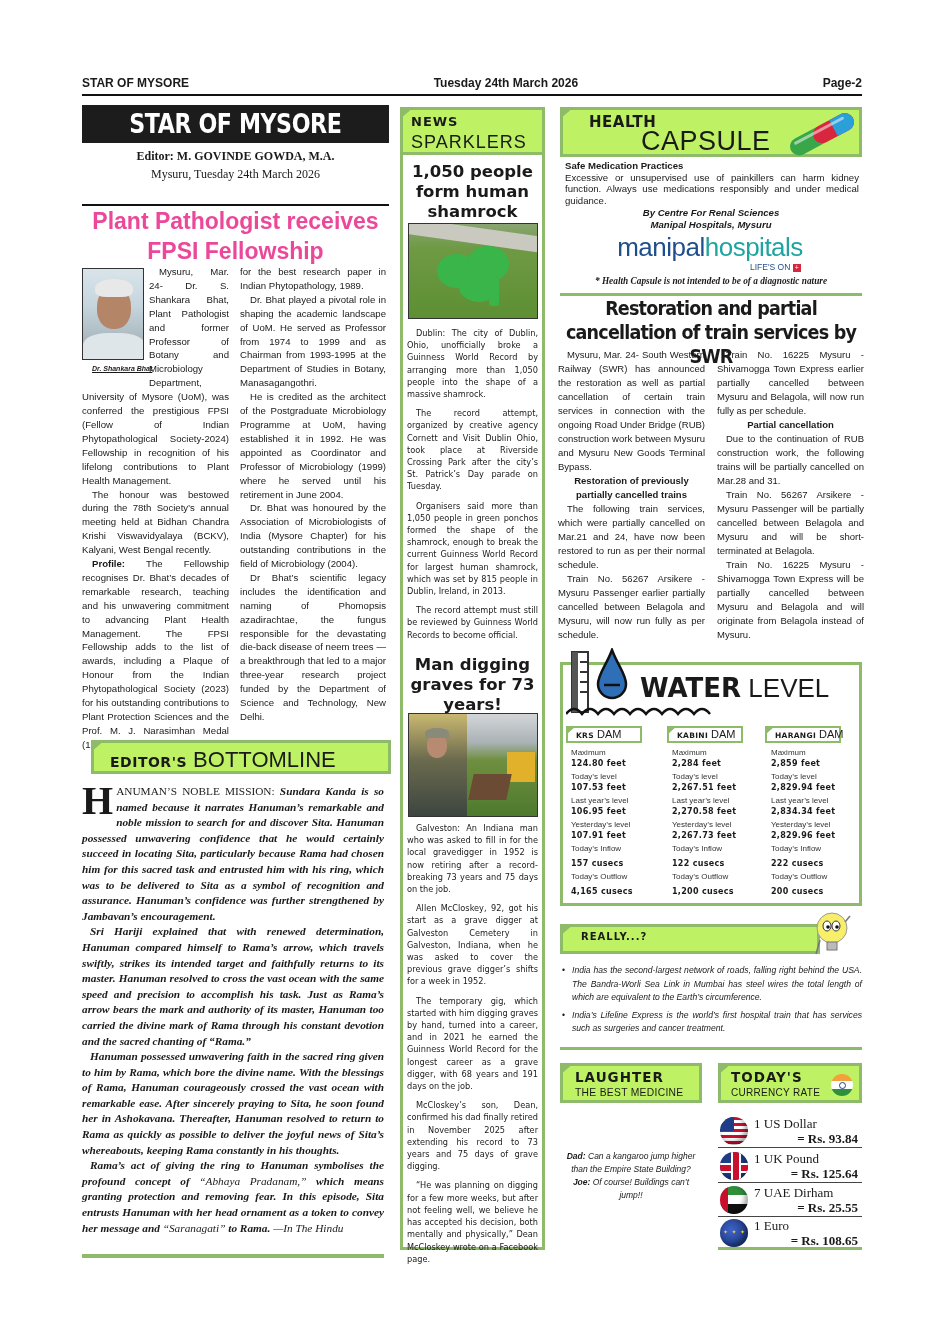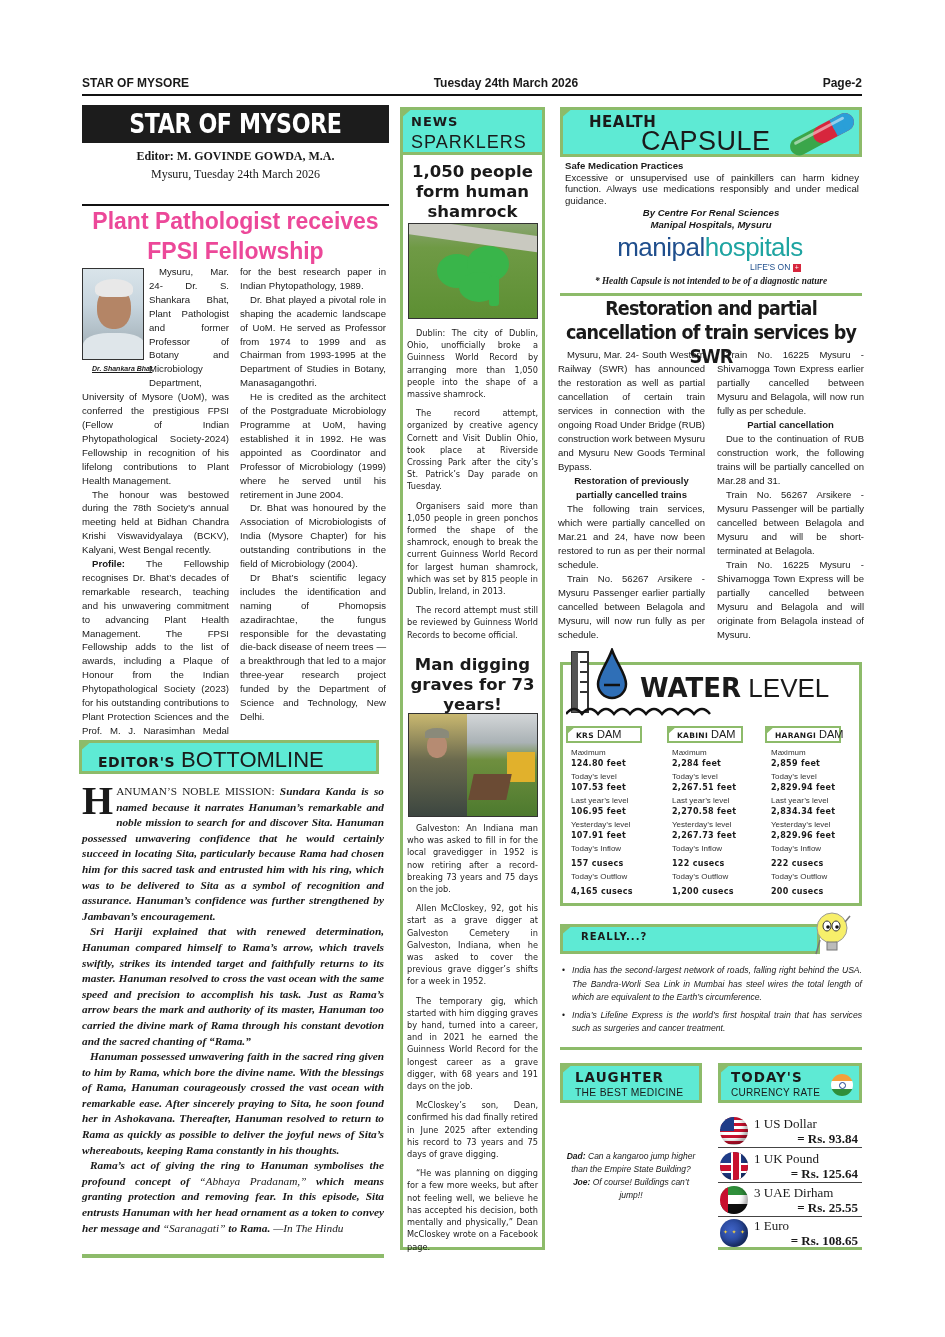--- a/index.html
+++ b/index.html
@@ -26,24 +26,24 @@
   .col1 { left: 82px; top: 265px; width: 147px; }
   .col2 { left: 240px; top: 265px; width: 146px; }
   .photo-bhat { float: left; width: 62px; height: 110px; margin: 3px 5px 0 0; }
   .photo-bhat .img { width: 62px; height: 92px; border: 1px solid #333; background: linear-gradient(180deg,#d9e4ea 0%,#c7d5de 40%,#9aa7ae 100%); position: relative; overflow: hidden; }
   .photo-bhat .face { position:absolute; left: 14px; top: 18px; width: 34px; height: 42px; border-radius: 45%; background: #b48566; }
   .photo-bhat .hair { position:absolute; left: 12px; top: 10px; width: 38px; height: 18px; border-radius: 50% 50% 30% 30%; background: #e8e8e8; }
   .photo-bhat .shirt { position:absolute; left: 0; top: 64px; width: 62px; height: 30px; background: #dfe6ea; border-radius: 40% 40% 0 0; }
   .photo-bhat .cap { font-size: 7px; font-style: italic; font-weight: bold; text-decoration: underline; margin-top: 2px; white-space: nowrap; }
 
   
-  .gbox { position: absolute; border: 3px solid #8dbb6a; background: #5eead4; }
+  .gbox { position: absolute; border: 3px solid #8dbb6a; background: #bef264; }
   .gbox .tri2 { position: absolute; left: -3px; top: -3px; width: 0; height: 0; border-top: 12px solid #8dbb6a; border-right: 14px solid transparent; }
 
-  .editors { left: 79px; top: 740px; width: 300px; height: 34px; }
+  .editors { left: 91px; top: 740px; width: 300px; height: 34px; }
   .editors .lbl { position: absolute; left: 16px; top: 4px; font-size: 22px; line-height: 26px; white-space: nowrap; }
   .editors .lbl b { font-family: "DejaVu Sans", sans-serif; font-size: 14px; letter-spacing: 0.5px; font-weight: 900; }
   .editorial { left: 82px; top: 784px; width: 302px; font-family: "Liberation Serif", serif; font-style: italic; font-weight: bold; font-size: 11.3px; line-height: 15.6px; }
   .editorial p { text-indent: 8px; }
   .editorial .dropcap { float: left; font-size: 40px; line-height: 30px; font-style: normal; font-weight: bold; margin: 2px 3px 0 0; }
   .editorial .caps { font-style: normal; font-weight: normal; }
   .editorial .nob { font-weight: normal; }
   .rule-green { height: 4px; background: #8dbb6a; }
 
   
@@ -219,21 +219,21 @@
     </div>
   <div class="b">
       <div class="tractor"></div>
       <div class="bucket"></div>
     </div>
 </div>
 <div class="abs spark-body" style="left:407px; top:822px;">
   <p>Galveston: An Indiana man who was asked to fill in for the local gravedigger in 1952 is now retiring after a record-breaking 73 years and 75 days on the job.</p>
   <p>Allen McCloskey, 92, got his start as a grave digger at Galveston Cemetery in Galveston, Indiana, when he was asked to cover the previous grave digger’s shifts for a week in 1952.</p>
   <p>The temporary gig, which started with him digging graves by hand, turned into a career, and in 2021 he earned the Guinness World Record for the longest career as a grave digger, with 68 years and 191 days on the job.</p>
-  <p>McCloskey’s son, Dean, confirmed his dad finally retired in June 2025 after extending his record to 73 years and 75 days of grave digging.</p>
+  <p>McCloskey’s son, Dean, confirmed his dad finally retired in November 2025 after extending his record to 73 years and 75 days of grave digging.</p>
   <p>“He was planning on digging for a few more weeks, but after not feeling well, we believe he has accepted his decision, both mentally and physically,” Dean McCloskey wrote on a Facebook page.</p>
 </div>
 
 <div class="gbox hc-box">
   <span class="tri2"></span>
   <span class="l1">HEALTH</span>
   <span class="l2">CAPSULE</span>
 </div>
 <svg class="abs pill" viewBox="0 0 80 48">
   <g transform="rotate(-28 40 24)">
@@ -376,21 +376,21 @@
   <span class="name">1 US Dollar</span>
   <span class="rate">= Rs. 93.84</span>
 </div>
 <div class="cur-row" style="top:1150px;">
   <span class="flag uk"></span>
   <span class="name">1 UK Pound</span>
   <span class="rate">= Rs. 125.64</span>
 </div>
 <div class="cur-row" style="top:1184px;">
   <span class="flag ae"></span>
-  <span class="name">3 UAE Dirham</span>
+  <span class="name">7 UAE Dirham</span>
   <span class="rate">= Rs. 25.55</span>
 </div>
 <div class="cur-row" style="top:1217px; border-bottom:none;">
   <span class="flag eu"></span>
   <span class="name">1 Euro</span>
   <span class="rate">= Rs. 108.65</span>
 </div>
 <div class="abs cur-rule"></div>
 
 </body></html>

